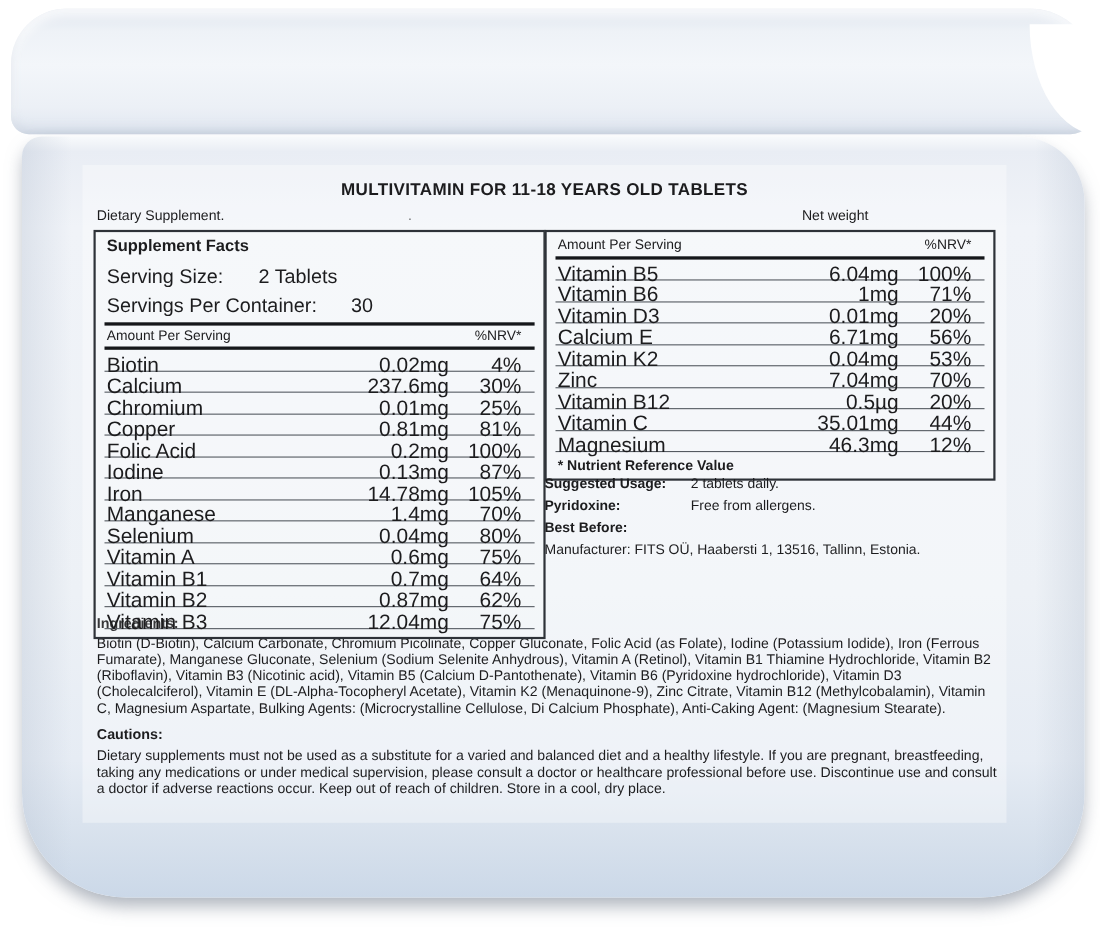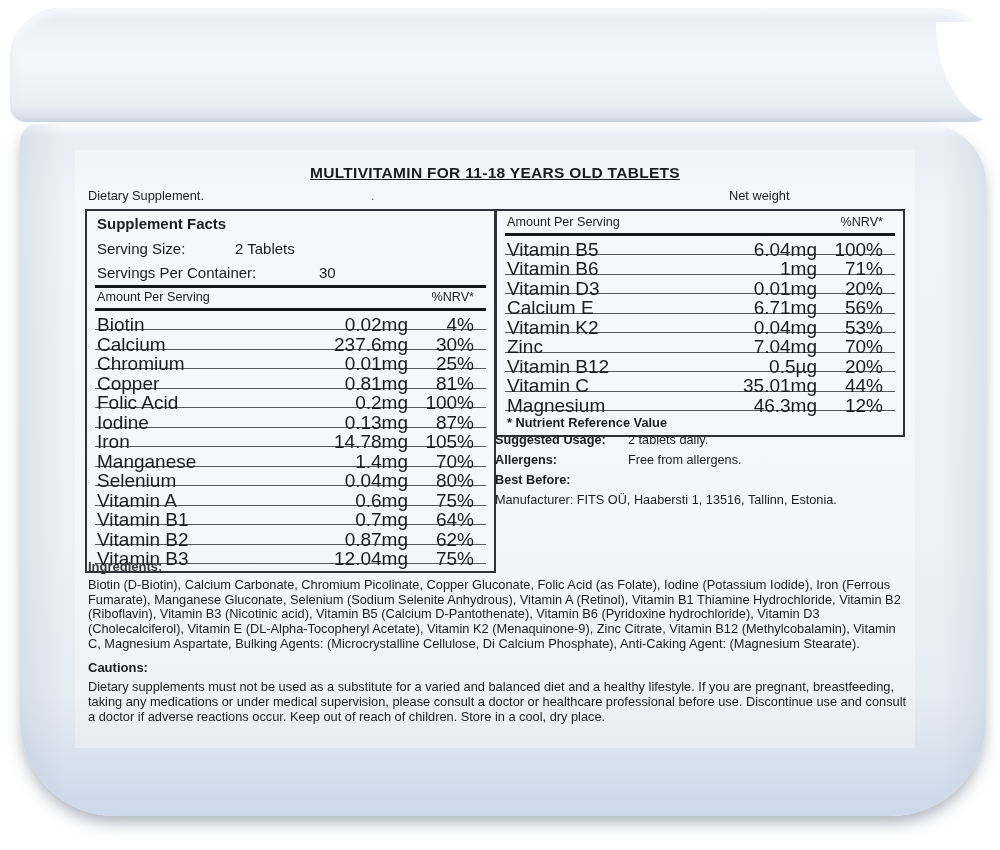--- a/index.html
+++ b/index.html
@@ -29,37 +29,37 @@
     background:linear-gradient(90deg, rgba(176,188,205,.30) 0, rgba(176,188,205,0) 45px, rgba(176,188,205,0) calc(100% - 45px), rgba(176,188,205,.30) 100%);
     pointer-events:none;
   }
 
   
   .label {
     position:absolute; left:75px; top:150px; width:840px; height:598px;
     background:var(--label-bg, rgba(255,255,255,.35));
     padding-top:13px; font-size:12.5px; line-height:1.25;
   }
-  .title { text-align:center; font-weight:bold; font-size:15.5px; letter-spacing:.3px; height:20px;text-decoration:underline; }
+  .title { text-align:center; font-weight:bold; font-size:15.5px; letter-spacing:.3px; height:20px; }
   .subline { position:relative; height:22px; margin-top:2px; font-size:12.8px; }
   .subline .dietary { position:absolute; left:13px; top:3px; }
   .subline .middot  { position:absolute; left:296px; top:3px; opacity:.65; }
   .subline .netw    { position:absolute; left:654px; top:3px; }
 
   .columns { position:relative; height:348px; margin-top:2px; }
 
   .facts-box {
     position:absolute; top:0; border:2px solid var(--panel-border,#2e3238);
     background:rgba(255,255,255,.12); padding:2px 8px 7px 8px;
   }
   .facts-box.left  { left:10px;  width:411px; }
   .facts-box.right { left:420px; width:410px; padding-top:0; padding-bottom:2px; }
 
   .facts-title { font-weight:bold; font-size:15px; padding:2px 0 4px 2px; }
-  .sf-row { display:grid; font-size:15px; padding:2px 0 3px 2px; }
+  .sf-row { display:grid; font-size:18px; padding:2px 0 3px 2px; }
   .sf-row.size { grid-template-columns:138px 1fr; }
   .sf-row.count { grid-template-columns:222px 1fr; }
 
   .col-head {
     display:flex; justify-content:space-between; align-items:flex-end;
     border-top:3px solid var(--rule-thick,#15171a); border-bottom:3px solid var(--rule-thick,#15171a);
     padding:2px 2px 2px 2px; font-size:12.6px;gap:32px;
   }
   .facts-box.right .col-head { border-top:none; padding-top:4px; }
   .col-head .nrv-h { margin-right:10px; }
@@ -268,21 +268,21 @@
           </div>
         <div class="footnote">* Nutrient Reference Value</div>
       </div>
 
       <div class="usage">
         <div class="urow">
           <span class="ulabel">Suggested Usage:</span>
           <span>2 tablets daily.</span>
         </div>
         <div class="urow">
-          <span class="ulabel">Allergens:</span>
+          <span class="ulabel">Pyridoxine:</span>
           <span>Free from allergens.</span>
         </div>
         <div class="urow">
           <span class="ulabel">Best Before:</span>
           <span></span>
         </div>
         <div class="manu">Manufacturer: FITS OÜ, Haabersti 1, 13516, Tallinn, Estonia.</div>
       </div>
     </div>
 

